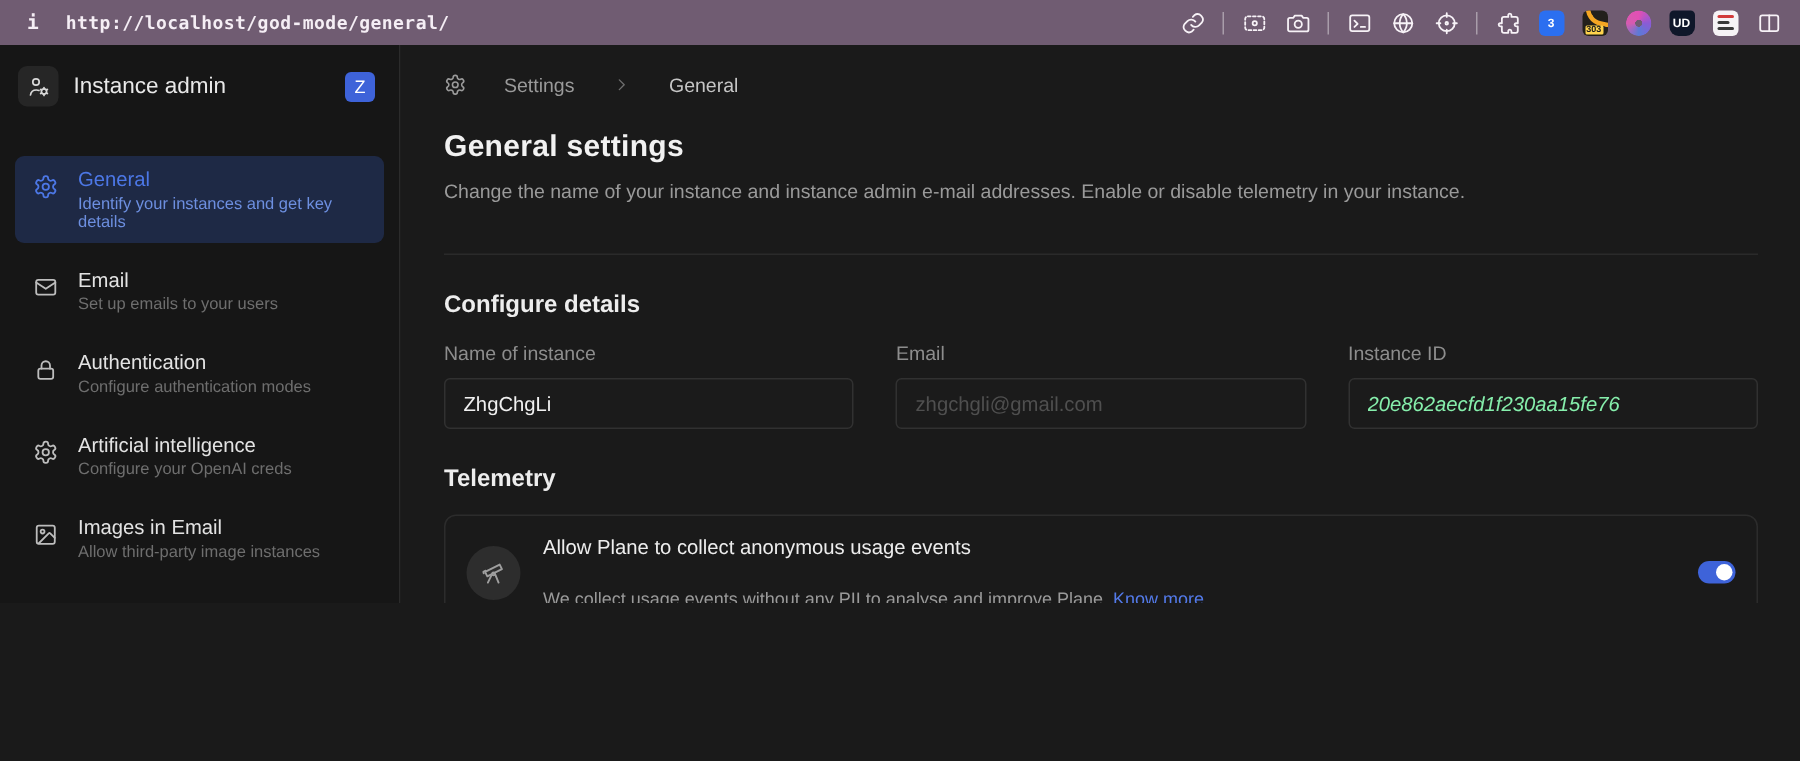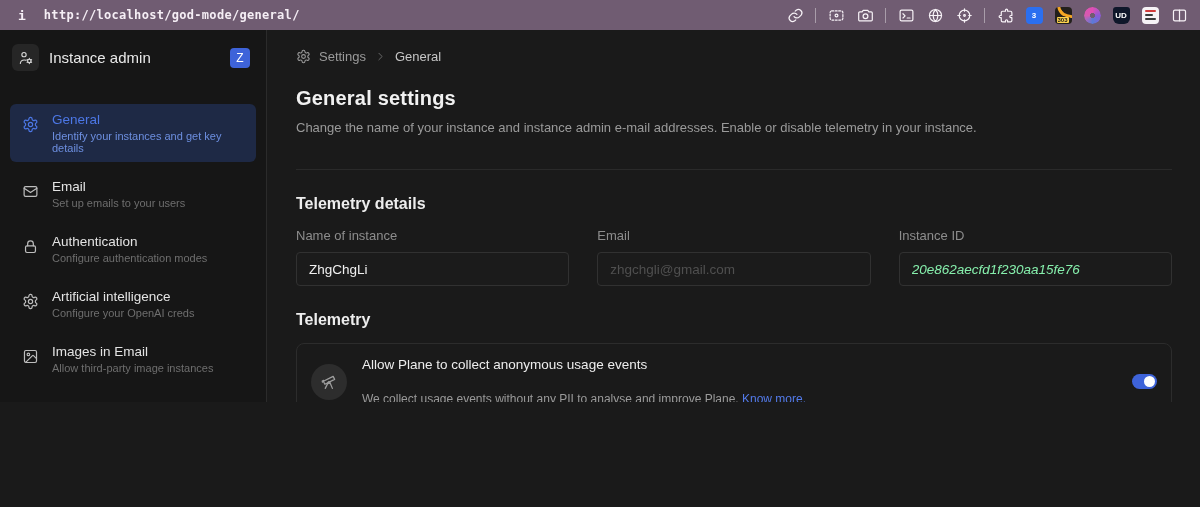--- a/index.html
+++ b/index.html
@@ -62,21 +62,21 @@
   .sb-item .ni svg { width:17px; height:17px; }
   .sb-item-title { font-size:13.5px; font-weight:500; color:#e3e3e3; margin-bottom:3px; }
   .sb-item-desc { font-size:11px; color:#6e6e6e; }
   .sb-item.active { background:#1e2945; }
   .sb-item.active .ni { color:#4c77e6; }
   .sb-item.active .sb-item-title { color:#4c77e6; }
   .sb-item.active .sb-item-desc { color:#6d8fe0; }
 
   
   .main { flex:1; background:#1a1a1a; overflow:hidden; }
-  .breadcrumb { display:flex; align-items:center; gap:8px; padding:19px 28px 0 29px;
+  .breadcrumb { display:flex; align-items:center; gap:25px; padding:19px 28px 0 29px;
     color:#9a9a9a; font-size:13px;text-align:center; }
   .breadcrumb .bc-ic { width:15px; height:15px; color:#9a9a9a; }
   .breadcrumb .bc-ic svg { width:15px; height:15px; }
   .bc-link { cursor:pointer; }
   .bc-sep { width:13px; height:13px; color:#6e6e6e; }
   .bc-sep svg { width:13px; height:13px; }
   .bc-current { color:#c6c6c6; cursor:pointer; }
 
   .content { padding:23px 28px 0 29px; }
   .page-head { border-bottom:1px solid #2a2a2a; padding-bottom:34px; }
@@ -329,21 +329,21 @@
           </svg></span>
       <span class="bc-current">General</span>
     </div>
 
     <div class="content">
       <div class="page-head">
         <div class="page-title">General settings</div>
         <div class="page-sub">Change the name of your instance and instance admin e-mail addresses. Enable or disable telemetry in your instance.</div>
       </div>
 
-      <div class="section-heading">Telemetry details</div>
+      <div class="section-heading">Configure details</div>
       <div class="fields">
         <div class="field">
           <label>Name of instance</label>
           <input type="text" value="ZhgChgLi" style="">
         </div>
         <div class="field">
           <label>Email</label>
           <input type="text" placeholder="zhgchgli@gmail.com" style="">
         </div>
         <div class="field">

